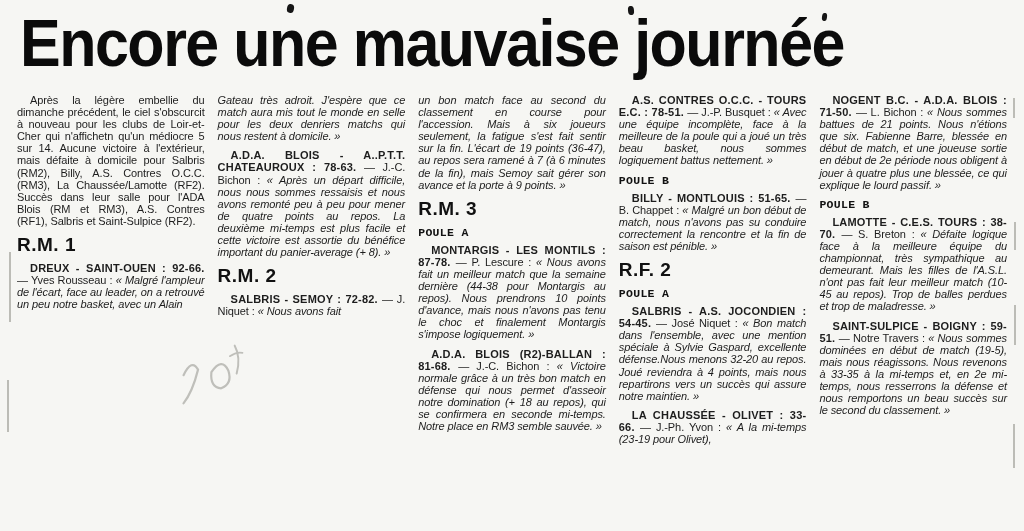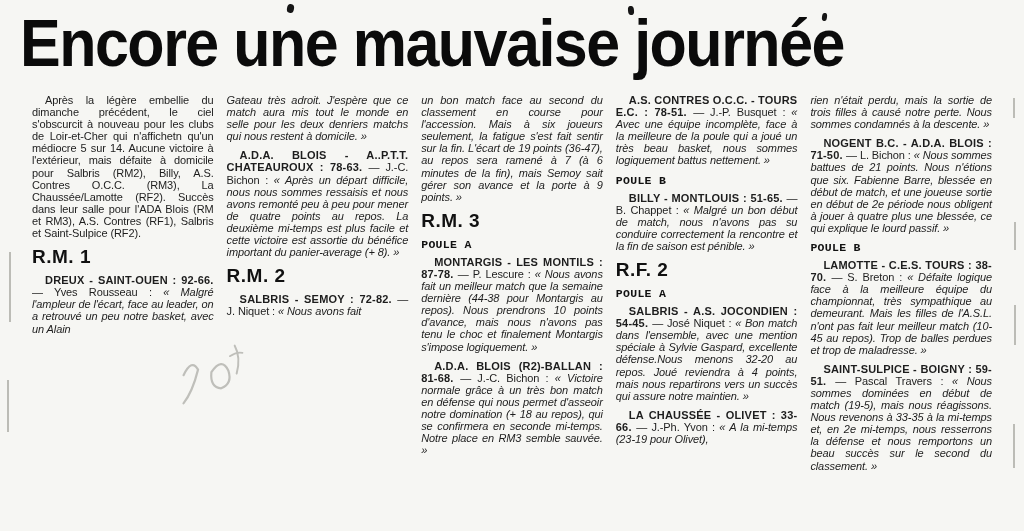--- a/index.html
+++ b/index.html
@@ -17,21 +17,21 @@
     letter-spacing:-1.5px;
     color:#0b0b0b;
     margin:4px 0 0 20px;
     white-space:nowrap;
     transform:scale(1.0,1.1);
     transform-origin:left top;
   }
   .columns{
     display:flex;
     gap:13px;
-    padding:0 32px;
+    padding:0 17px;
     margin-top:20px;
   }
   .col{flex:1;min-width:0;}
   .body-p{
     font-size:11px;
     line-height:12.1px;
     text-align:justify;
     margin:0 0 7px 0;
     color:#1d1d1d;
     letter-spacing:-0.1px;
@@ -99,19 +99,18 @@
     <div class="col">
       <p class="body-p match"><span class="mt">A.S. CONTRES O.C.C. - TOURS E.C. : 78-51. </span><span class="attr">— J.-P. Busquet : </span><span class="quote">« Avec une équipe incomplète, face à la meilleure de la poule qui a joué un très beau basket, nous sommes logiquement battus nettement. »</span></p>
       <h3 class="poule-heading">POULE B</h3>
       <p class="body-p match"><span class="mt">BILLY - MONTLOUIS : 51-65. </span><span class="attr">— B. Chappet : </span><span class="quote">« Malgré un bon début de match, nous n'avons pas su conduire correctement la rencontre et la fin de saison est pénible. »</span></p>
       <h2 class="sec-heading">R.F. 2</h2>
       <h3 class="poule-heading">POULE A</h3>
       <p class="body-p match"><span class="mt">SALBRIS - A.S. JOCONDIEN : 54-45. </span><span class="attr">— José Niquet : </span><span class="quote">« Bon match dans l'ensemble, avec une mention spéciale à Sylvie Gaspard, excellente défense.Nous menons 32-20 au repos. Joué reviendra à 4 points, mais nous repartirons vers un succès qui assure notre maintien. »</span></p>
       <p class="body-p match"><span class="mt">LA CHAUSSÉE - OLIVET : 33-66. </span><span class="attr">— J.-Ph. Yvon : </span><span class="quote">« A la mi-temps (23-19 pour Olivet),</span></p>
     </div>
     <div class="col">
-      <p class="body-p cont">rien n'était perdu, mais la sortie de trois filles à causé notre perte. Nous sommes condamnés à la descente. »</p>
       <p class="body-p match"><span class="mt">NOGENT B.C. - A.D.A. BLOIS : 71-50. </span><span class="attr">— L. Bichon : </span><span class="quote">« Nous sommes battues de 21 points. Nous n'étions que six. Fabienne Barre, blessée en début de match, et une joueuse sortie en début de 2e période nous obligent à jouer à quatre plus une blessée, ce qui explique le lourd passif. »</span></p>
       <h3 class="poule-heading">POULE B</h3>
       <p class="body-p match"><span class="mt">LAMOTTE - C.E.S. TOURS : 38-70. </span><span class="attr">— S. Breton : </span><span class="quote">« Défaite logique face à la meilleure équipe du championnat, très sympathique au demeurant. Mais les filles de l'A.S.L. n'ont pas fait leur meilleur match (10-45 au repos). Trop de balles perdues et trop de maladresse. »</span></p>
-      <p class="body-p match"><span class="mt">SAINT-SULPICE - BOIGNY : 59-51. </span><span class="attr">— Pascal Travers : </span><span class="quote">« Nous sommes dominées en début de match (19-5), mais nous réagissons. Nous revenons à 33-35 à la mi-temps et, en 2e mi-temps, nous resserrons la défense et nous remportons un beau succès sur le second du classement. »</span></p>
+      <p class="body-p match"><span class="mt">SAINT-SULPICE - BOIGNY : 59-51. </span><span class="attr">— Notre Travers : </span><span class="quote">« Nous sommes dominées en début de match (19-5), mais nous réagissons. Nous revenons à 33-35 à la mi-temps et, en 2e mi-temps, nous resserrons la défense et nous remportons un beau succès sur le second du classement. »</span></p>
     </div>
   </div>
 
 </body></html>

